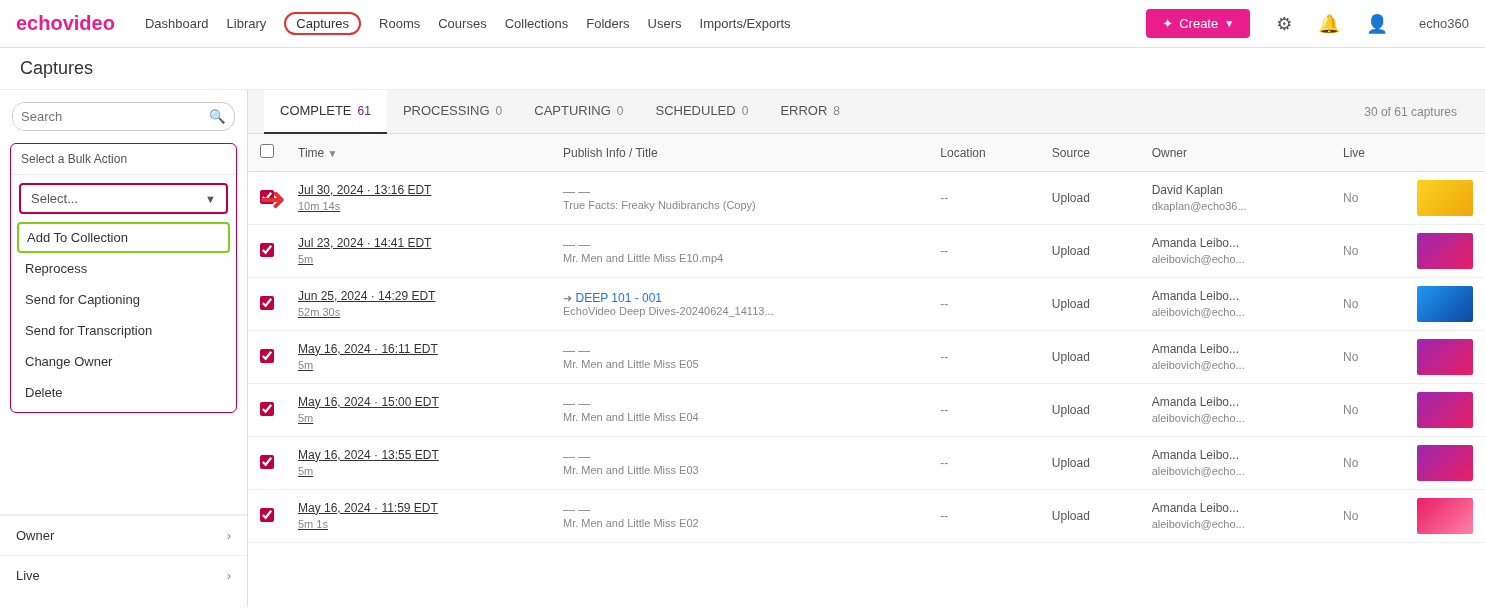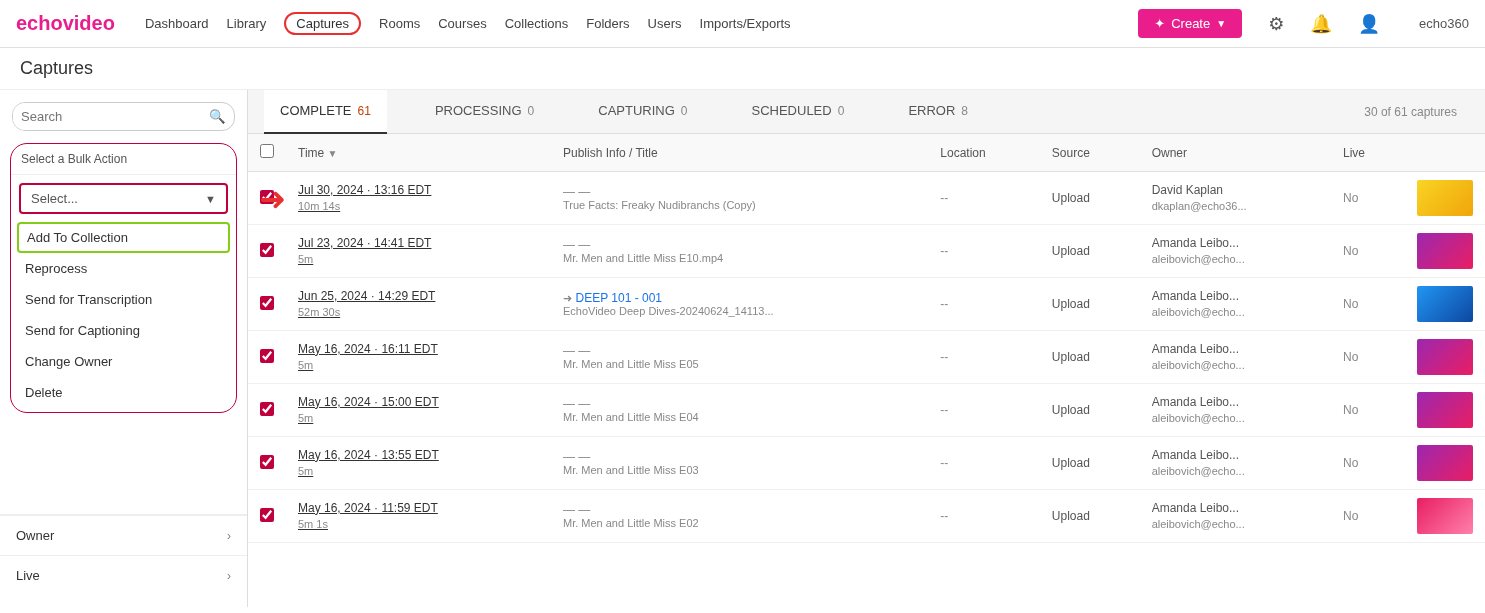--- a/index.html
+++ b/index.html
@@ -18,21 +18,21 @@
     .nav-link.circled {
       border: 2px solid #e83030; border-radius: 50px; padding: 2px 10px; color: #333;
     }
     .nav-spacer { flex: 1; }
     .create-btn {
       background: #e91e8c; color: #fff; border: none; border-radius: 4px;
       padding: 7px 16px; font-size: 13px; cursor: pointer; display: flex; align-items: center; gap: 6px;
     }
     .create-btn .chevron { font-size: 10px; }
     .nav-icon { font-size: 18px; color: #555; cursor: pointer; margin-left: 6px; }
-    .nav-user { font-size: 13px; color: #555; cursor: pointer; margin-left: 18px; }
+    .nav-user { font-size: 13px; color: #555; cursor: pointer; margin-left: 10px; }
 
     
     .page-header {
       display: flex; align-items: center; justify-content: space-between;
       padding: 10px 20px; background: #fff; border-bottom: 1px solid #eee;
     }
     .page-title { font-size: 18px; font-weight: 400; color: #333; }
     .header-actions { display: flex; gap: 10px; align-items: center; }
     .btn-outline {
       border: 1px solid #ccc; background: #fff; color: #333;
@@ -58,21 +58,21 @@
       border: 1px solid #ccc; border-radius: 13px; overflow: hidden;
     }
     .search-input {
       border: none; outline: none; padding: 6px 8px; font-size: 13px;
       width: 100%; color: #555;
     }
     .search-icon-btn { background: none; border: none; padding: 6px 8px; cursor: pointer; color: #555; }
 
     
     .bulk-panel {
-      border: 1.5px solid #c0003c; border-radius: 17px; margin: 0 10px 12px 10px;
+      border: 1.5px solid #c0003c; border-radius: 6px; margin: 0 10px 12px 10px;
       background: #fff; overflow: visible; position: relative;
     }
     .bulk-title { padding: 8px 10px; font-size: 12px; color: #555; border-bottom: 1px solid #eee; }
     .bulk-select-row {
       display: flex; align-items: center; padding: 6px 10px;
       border: 2px solid #c0003c; border-radius: 4px; margin: 8px 8px 4px 8px;
       cursor: pointer; background: #fff; position: relative;
     }
     .bulk-select-label { flex: 1; font-size: 13px; color: #555; }
     .bulk-select-chevron { font-size: 11px; color: #555; }
@@ -98,30 +98,30 @@
       border-top: 1px solid #eee;
     }
     .filter-chevron { color: #888; font-size: 12px; }
 
     
     .content-area { flex: 1; display: flex; flex-direction: column; overflow: hidden; }
 
     
     .tabs-bar {
       display: flex; align-items: center; border-bottom: 1px solid #ddd;
-      background: #f5f5f5; padding: 0 16px; height: 44px; gap: 32px;
+      background: #f5f5f5; padding: 0 16px; height: 44px;
     }
     .tab {
       display: flex; align-items: center; gap: 6px;
       padding: 0 16px; height: 44px; font-size: 13px; color: #555;
       cursor: pointer; border-bottom: 2px solid transparent; white-space: nowrap;
     }
     .tab.active { color: #333; border-bottom: 2px solid #333; background: #fff; }
     .tab-count { font-size: 12px; color: #888; }
-    .tab.active .tab-count { color: #c2410c; }
+    .tab.active .tab-count { color: #701a75; }
 
     
     .table-container { flex: 1; overflow-y: auto; }
     table { width: 100%; border-collapse: collapse; }
     thead tr { background: #f9f9f9; border-bottom: 1px solid #e0e0e0; }
     thead th {
       padding: 10px 12px; text-align: left; font-size: 12px;
       font-weight: 500; color: #555; white-space: nowrap;
     }
     tbody tr { border-bottom: 1px solid #f0f0f0; }
@@ -207,22 +207,22 @@
         <div class="bulk-select-row">
           <span class="bulk-select-label">Select...</span>
           <span class="bulk-select-chevron">▼</span>
         </div>
 
         <div class="bulk-arrow" style="position:absolute; right:-50px; top:50%; transform:translateY(-50%); color:#e83030; font-size:32px; pointer-events:none;">➜</div>
       </div>
       <div class="bulk-actions-list">
         <div class="bulk-action-item highlighted">Add To Collection</div>
         <div class="bulk-action-item">Reprocess</div>
+        <div class="bulk-action-item">Send for Captioning</div>
         <div class="bulk-action-item">Send for Transcription</div>
-        <div class="bulk-action-item">Send for Captioning</div>
         <div class="bulk-action-item">Change Owner</div>
         <div class="bulk-action-item">Delete</div>
       </div>
     </div>
 
     <div class="sidebar-filter-section">
       <div class="sidebar-filter-item">
         <span>Owner</span>
         <span class="filter-chevron">›</span>
       </div>

